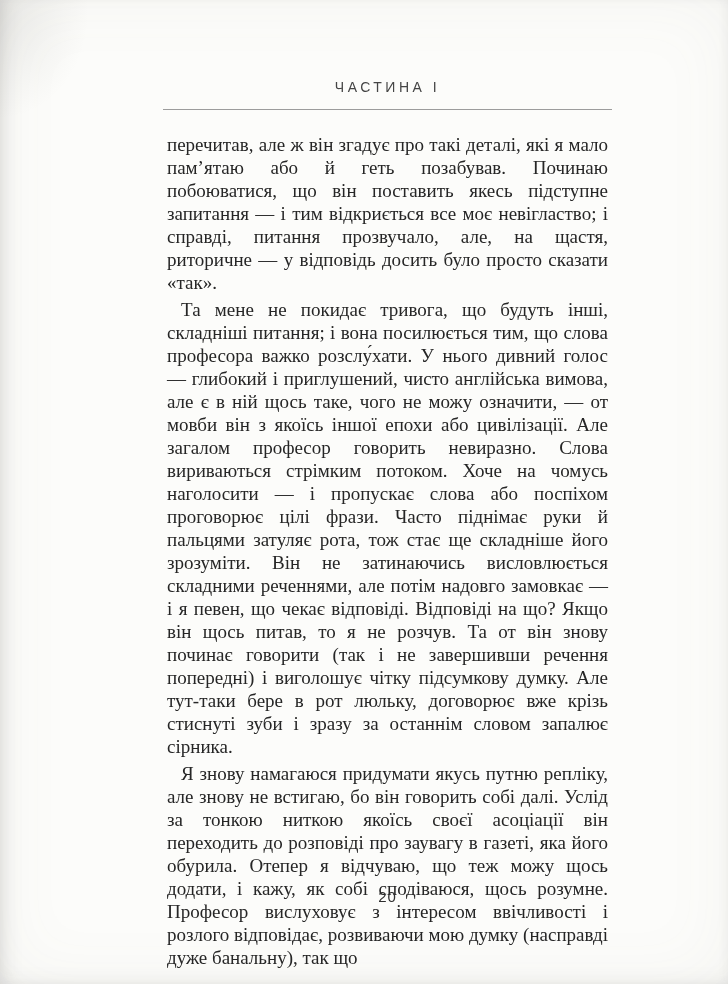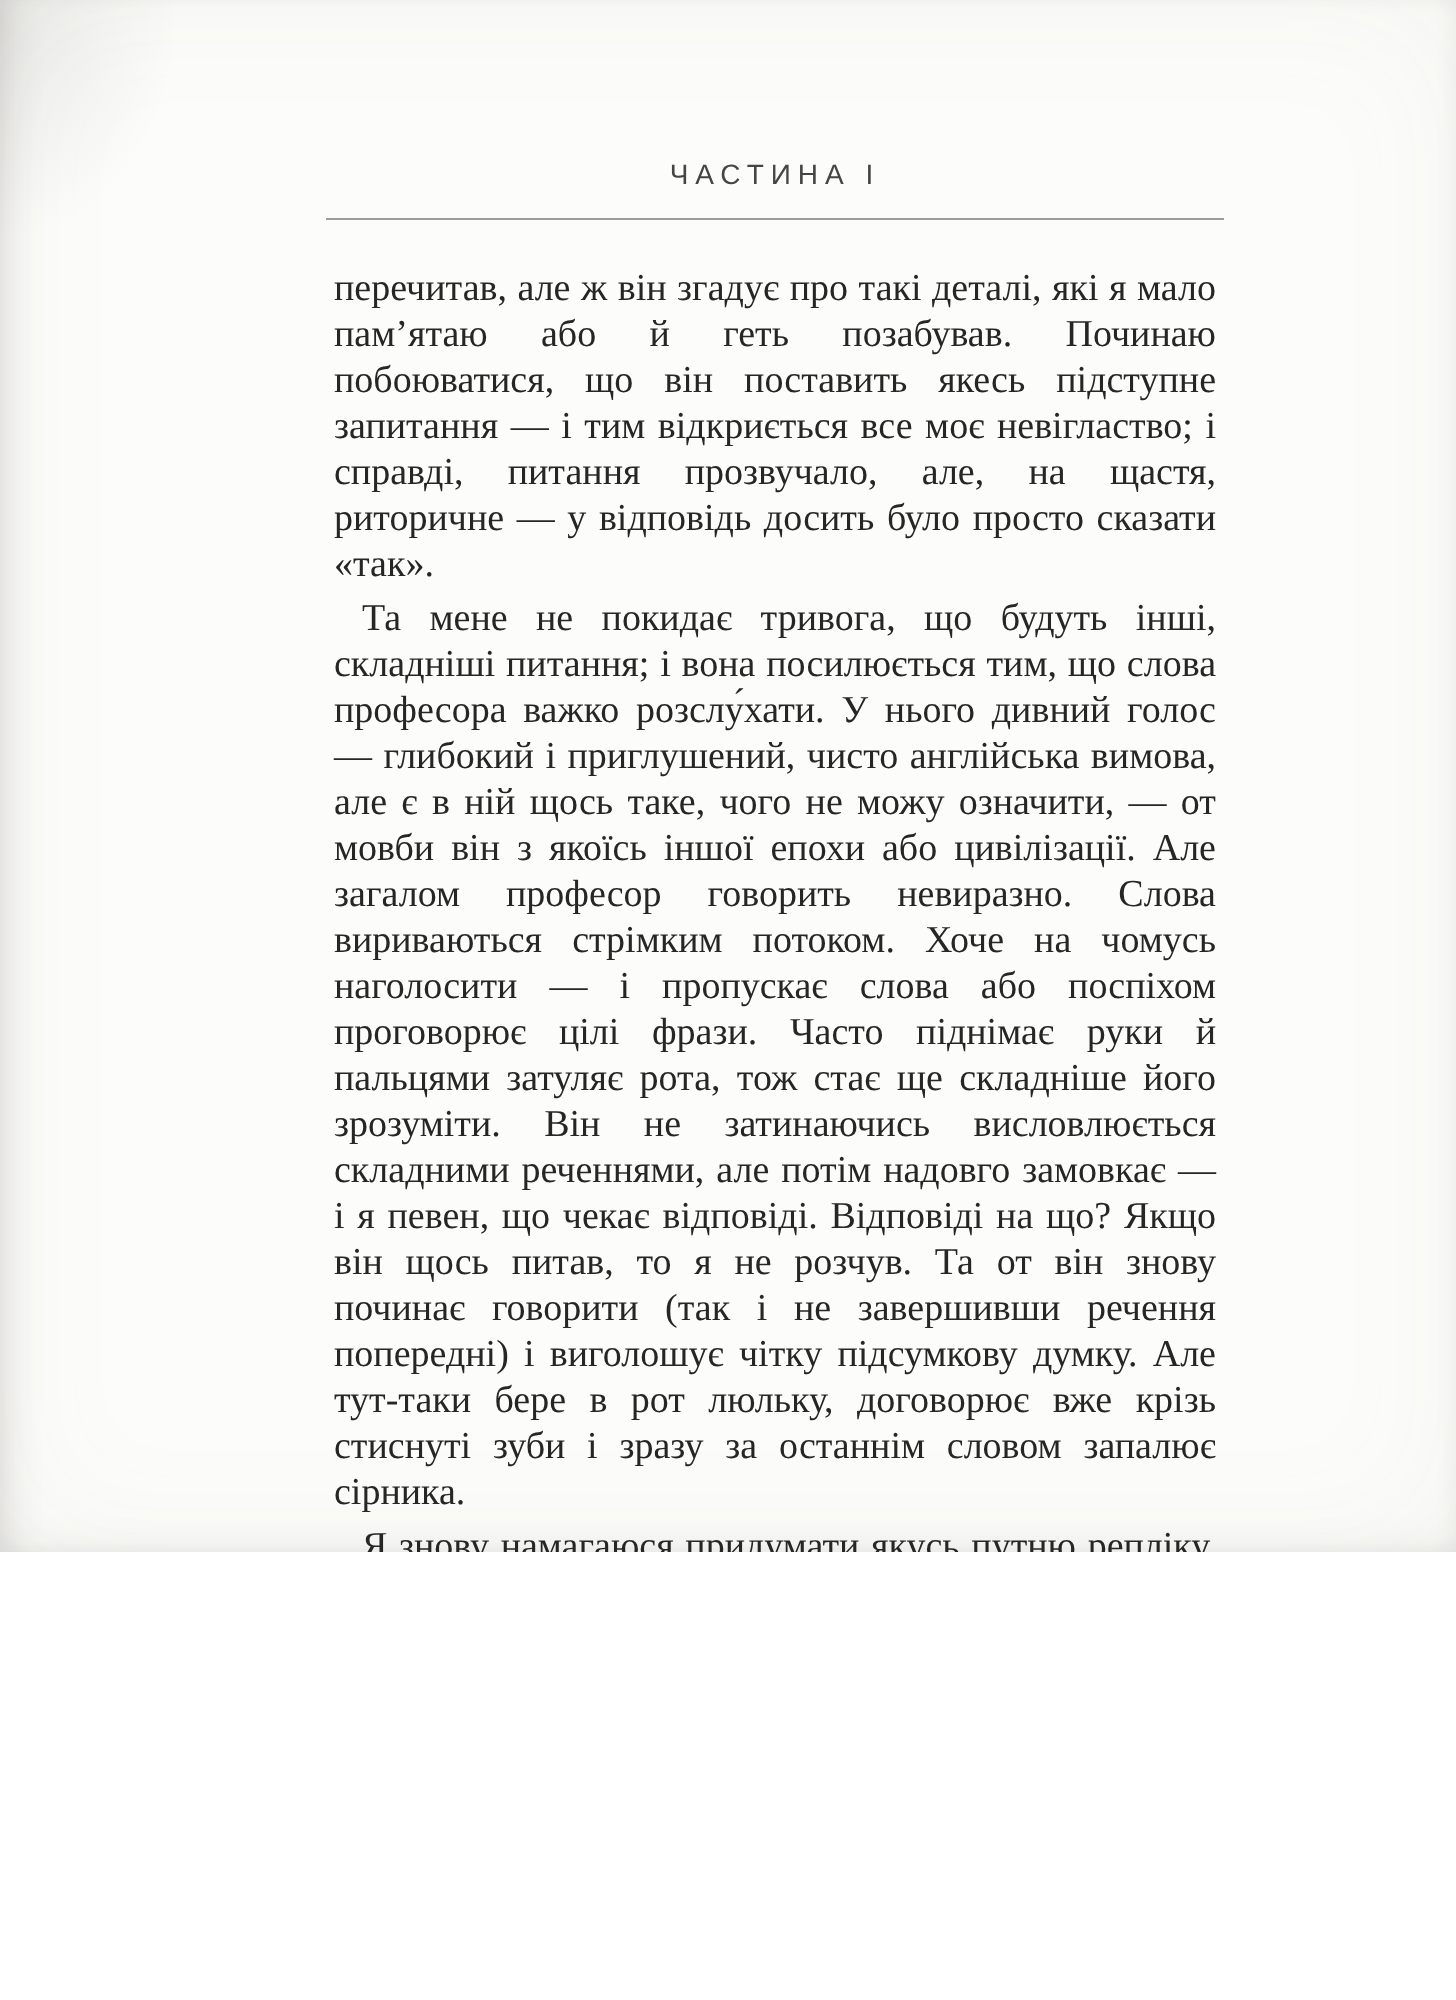--- a/index.html
+++ b/index.html
@@ -3,21 +3,21 @@
 <meta charset="utf-8">
 <style>
   html, body {
     margin: 0;
     padding: 0;
     background: #ffffff;
   }
   .page {
     position: relative;
     width: 728px;
-    height: 776px;
+    height: 984px;
     background: #fcfcfa;
     overflow: hidden;
     box-shadow:
       inset 0 0 70px rgba(120,115,105,0.06),
       inset 14px 0 22px -14px rgba(60,58,54,0.18),
       inset -6px 0 14px -8px rgba(60,58,54,0.07),
       inset 0 -10px 24px -14px rgba(60,58,54,0.10);
   }
   
   .page::before {

